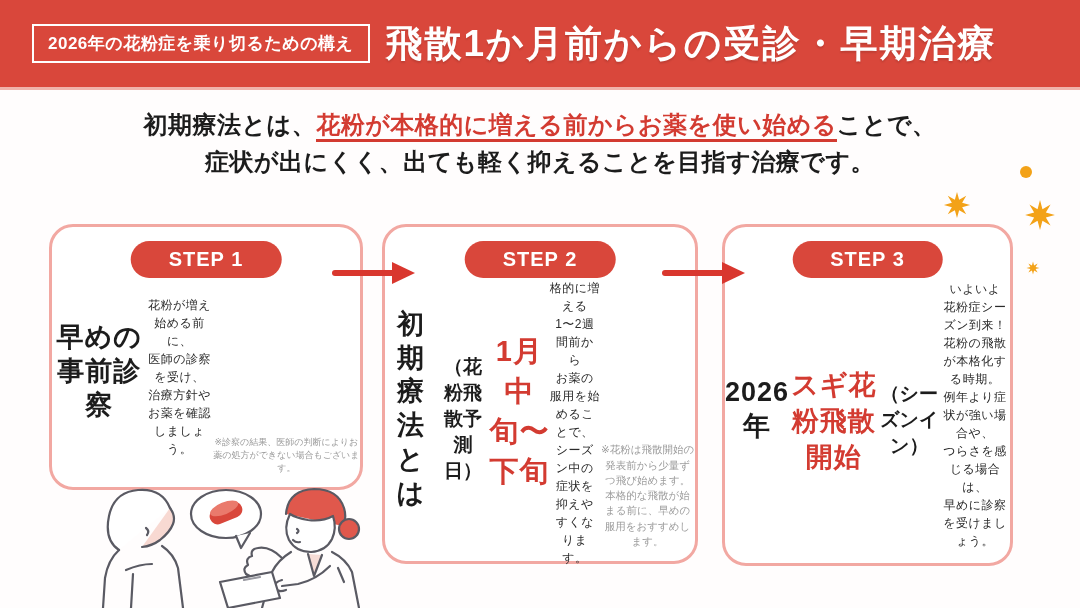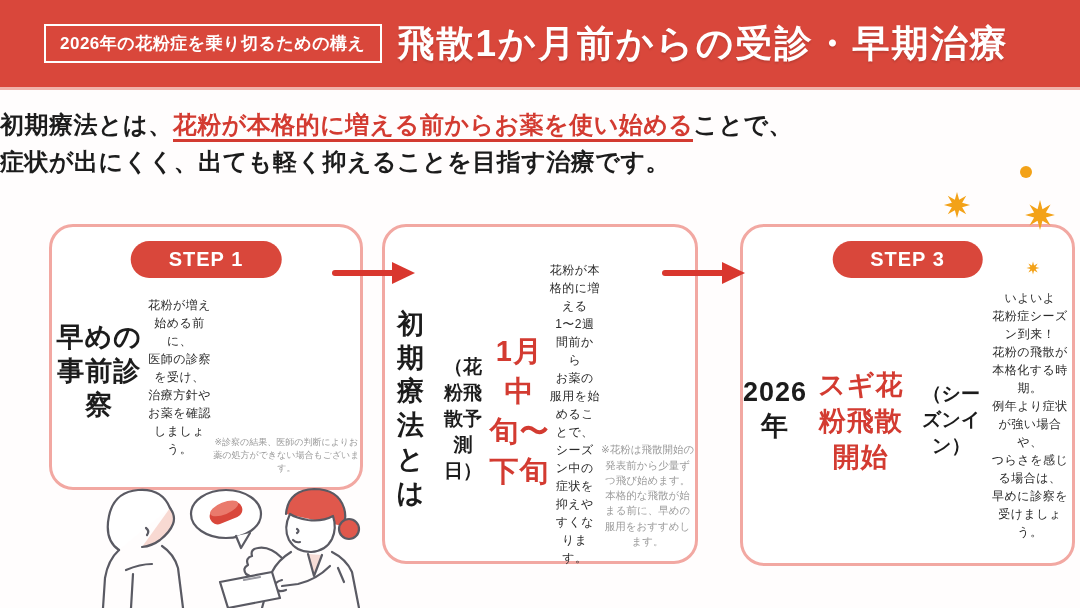--- a/index.html
+++ b/index.html
@@ -4,50 +4,50 @@
 <style>
   * { margin:0; padding:0; box-sizing:border-box; }
   html,body { width:1080px; height:608px; }
   body { font-family:"Liberation Sans","DejaVu Sans",sans-serif; background:#fffdfd; overflow:hidden; }
   .page { position:relative; width:1080px; height:608px; background:#fffdfd; overflow:hidden; }
 
   
   .header {
     position:absolute; top:0; left:0; width:1080px; height:90px;
     background:#d9473b; border-bottom:3px solid #f0b3ab;
-    display:flex; align-items:center; padding-left:44px;
+    display:flex; align-items:center; padding-left:32px;
   }
   .tagline-box {
     border:2px solid #ffffff; color:#ffffff; font-weight:bold;
     font-size:17px; line-height:1; padding:9px 14px; letter-spacing:0.5px;
     white-space:nowrap;
   }
   .header-title {
     color:#ffffff; font-weight:bold; font-size:37px; margin-left:16px;
     letter-spacing:2px; white-space:nowrap; text-shadow:0 2px 2px rgba(0,0,0,0.12);
   }
 
   
   .intro {
     position:absolute; top:106px; left:0; width:1080px;
-    text-align:left; font-size:24px; font-weight:bold; color:#1c1c1c;
+    text-align:center; font-size:24px; font-weight:bold; color:#1c1c1c;
     line-height:1.55; letter-spacing:0.5px;
   }
   .intro .hl {
     color:#d33b31; border-bottom:3px solid #d33b31; padding-bottom:1px;
   }
 
   
   .card {
     position:absolute; background:#ffffff; border:3px solid #f2a8a2;
     border-radius:24px; text-align:center;
   }
   .card-1 { left:49px;  top:224px; width:314px; height:266px; }
   .card-2 { left:382px; top:224px; width:316px; height:340px; }
-  .card-3 { left:740px; top:224px; width:335px; height:342px; }
+  .card-3 { left:722px; top:224px; width:291px; height:342px; }
   .badge {
     position:absolute; top:-19px; left:50%; transform:translateX(-50%);
     background:#d9473b; color:#ffffff; font-weight:bold; font-size:20px;
     padding:7px 38px; border-radius:22px; white-space:nowrap; letter-spacing:1px;margin-top:33px;
   }
   .card-inner { padding-top:30px; display:flex; flex-direction:row; align-items:center; height:100%; }
   .step-title  { font-size:27px; font-weight:bold; color:#1c1c1c; line-height:1.25; letter-spacing:1px; }
   .step-period { font-size:29px; font-weight:bold; color:#d33b31; margin-top:5px; letter-spacing:1px; }
   .step-hl     { font-size:27px; font-weight:bold; color:#d33b31; margin-top:21px; letter-spacing:1px; }
   .step-sub    { font-size:19px; font-weight:bold; color:#1c1c1c; margin-top:20px; }
@@ -94,20 +94,21 @@
       <div class="step-title">早めの事前診察</div>
       <div class="step-body">花粉が増え始める前に、
 医師の診察を受け、
 治療方針やお薬を確認
 しましょう。</div>
       <div class="step-note">※診察の結果、医師の判断によりお薬の処方ができない場合もございます。</div>
     </div>
   </div>
 
   <div class="card card-2">
+    <div class="badge">STEP 2</div>
     <div class="card-inner">
       <div class="step-title">初期療法とは</div>
       <div class="step-sub">（花粉飛散予測日）</div>
       <div class="step-period">1月中旬〜下旬</div>
       <div class="step-body">花粉が本格的に増える
 1〜2週間前から
 お薬の服用を始めることで、
 シーズン中の症状を
 抑えやすくなります。</div>
       <div class="step-note">※花粉は飛散開始の発表前から少量ずつ飛び始めます。

